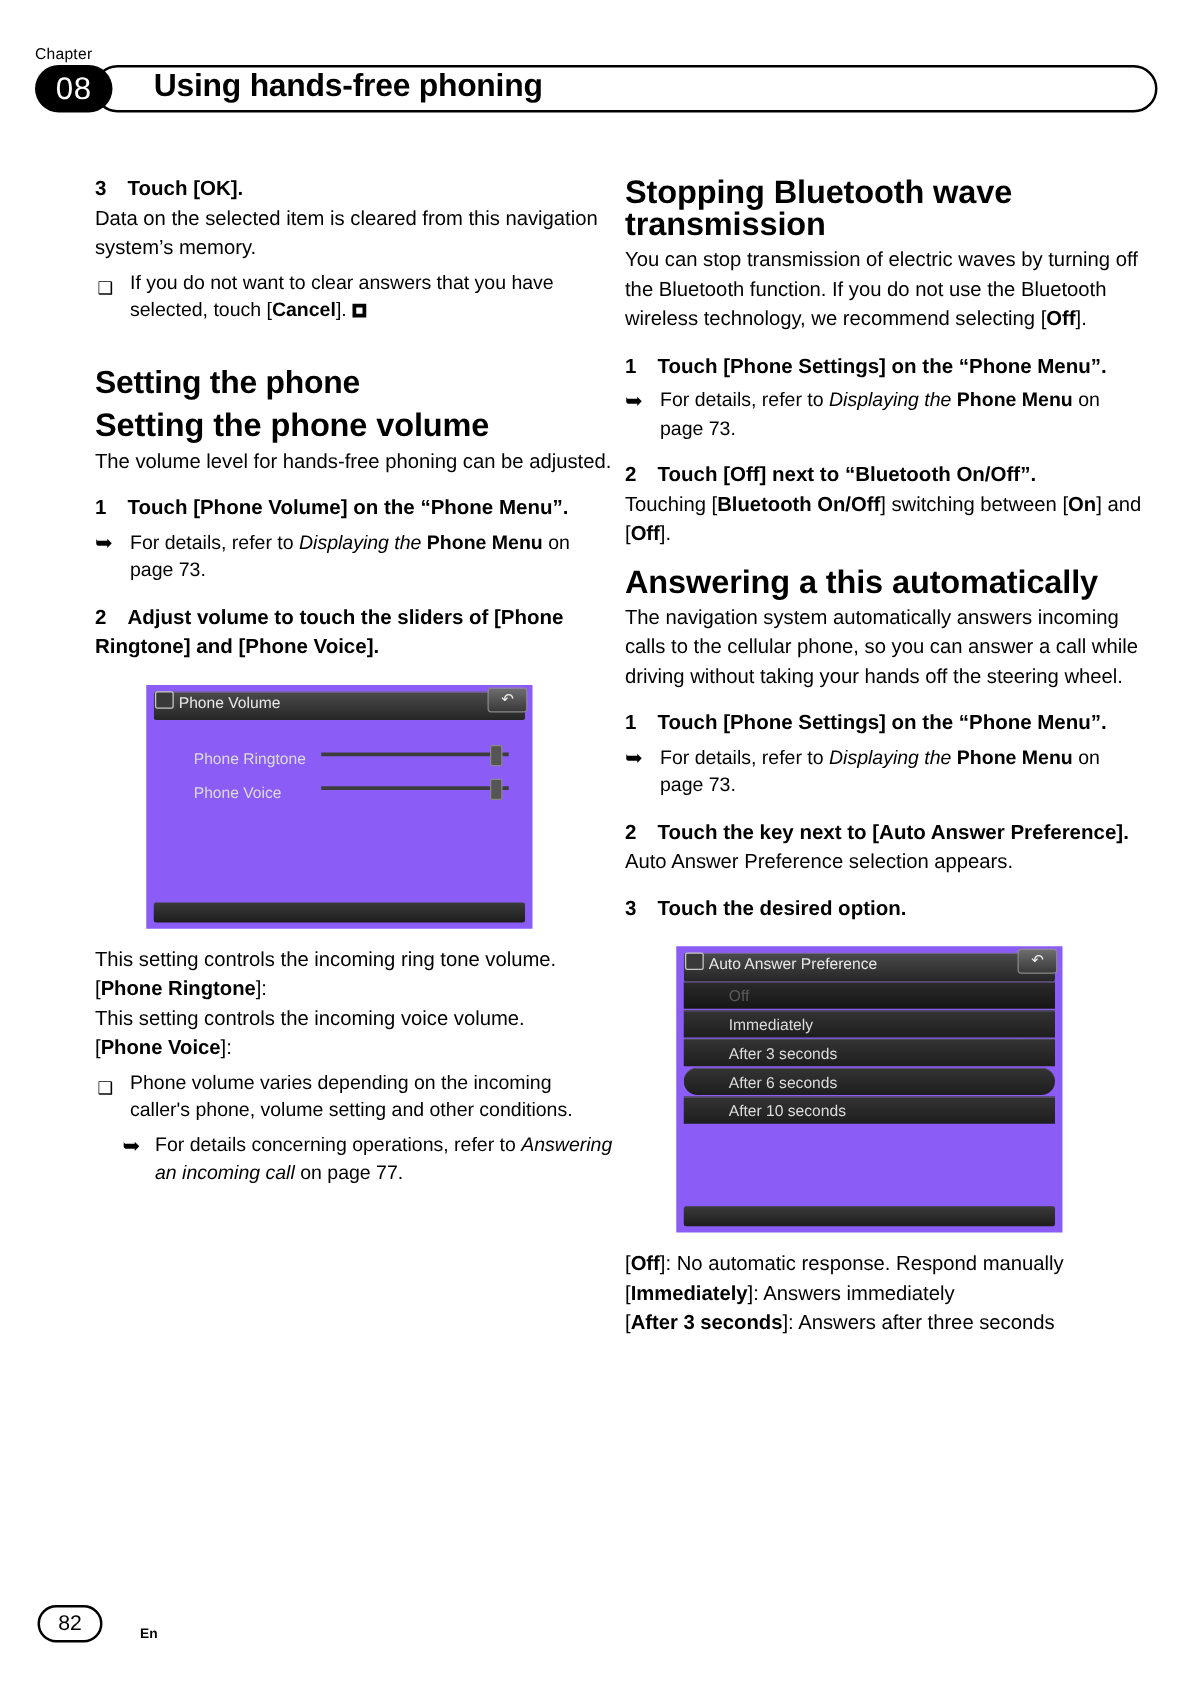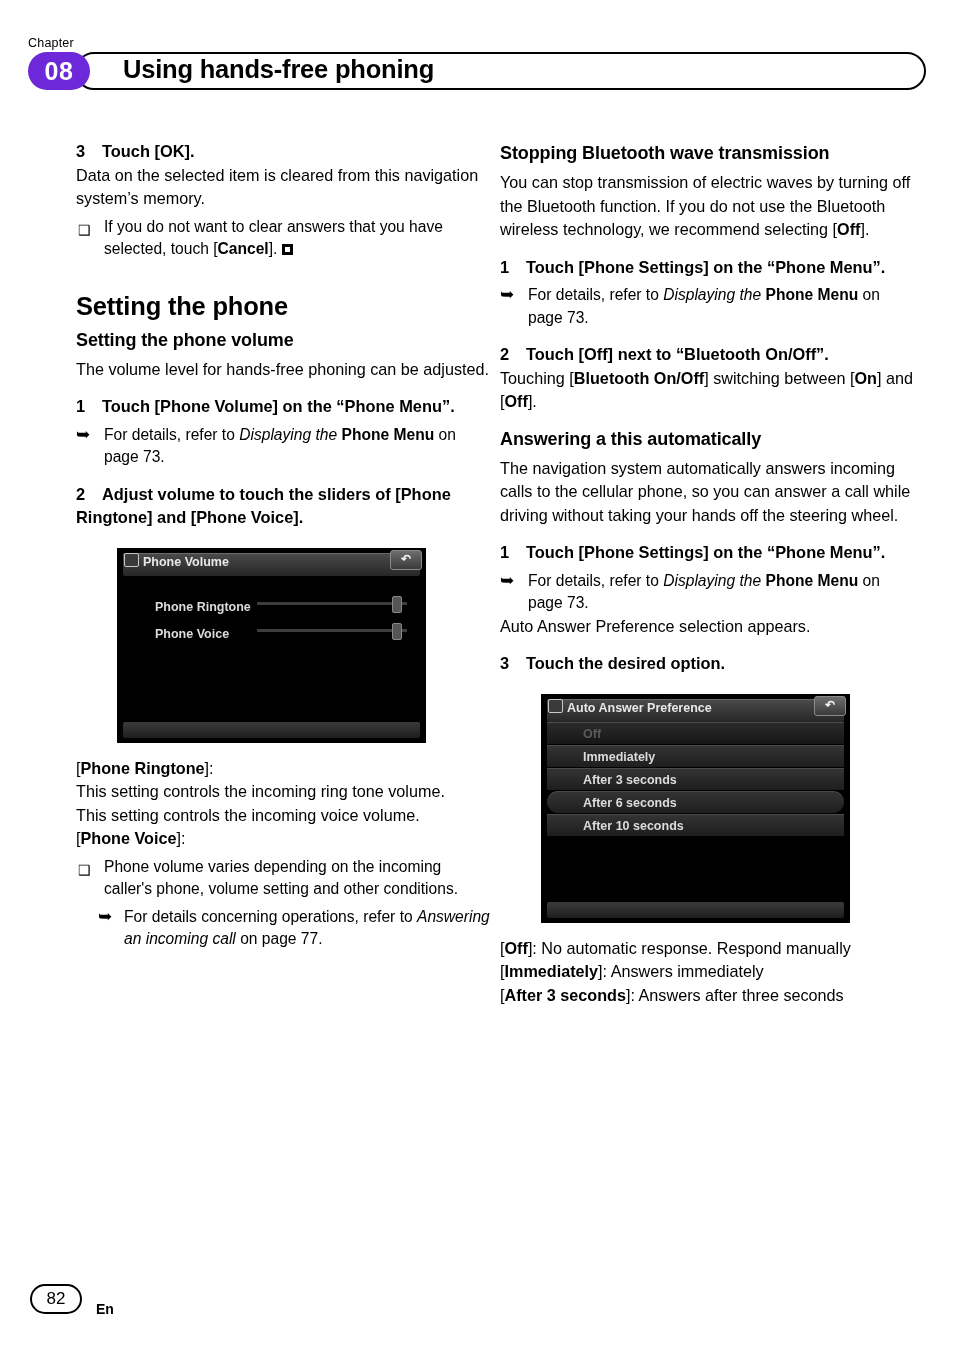--- a/index.html
+++ b/index.html
@@ -38,24 +38,24 @@
     font-weight: normal;
     letter-spacing: 0.2px;
   }
   .chapter-badge {
     position: absolute;
     left: 0px;
     top: 16px;
     width: 62px;
     height: 38px;
     border-radius: 19px;
-    background: #6d28d9;
+    background: #000000;
     color: #ffffff;
     font-size: 25px;
-    font-weight: bold;
+    font-weight: normal;
     display: flex;
     align-items: center;
     justify-content: center;
     letter-spacing: 0.5px;
   }
   .header-pill {
     position: absolute;
     left: 47px;
     top: 16px;
     width: 851px;
@@ -106,21 +106,21 @@
 
   .h1 {
     font-size: 25.5px;
     font-weight: bold;
     line-height: 30px;
     margin-top: 30px;
     margin-bottom: 6px;
     letter-spacing: -0.2px;
   }
   .h2 {
-    font-size: 18px;
+    font-size: 26px;
     font-weight: bold;
     line-height: 26px;
     margin-top: 12px;
     margin-bottom: 5px;
     letter-spacing: -0.1px;
   }
   .h2-top {
     margin-top: 0;
   }
 
@@ -166,24 +166,23 @@
     width: 5px;
     height: 5px;
     background: #fff;
   }
 
   b { font-weight: bold; }
   i { font-style: italic; }
 
   
   .figure {
-    background: #000000;
+    background: #8b5cf6;
     position: relative;
     margin: 18px 0 14px 10px;
-    font-weight: bold;
   }
   .fig-volume {
     width: 309px;
     height: 195px;
     margin-left: 41px;
   }
   .fig-auto {
     width: 309px;
     height: 229px;
     margin-left: 41px;
@@ -306,23 +305,23 @@
     border-radius: 15px;
     box-sizing: border-box;
     display: flex;
     align-items: center;
     justify-content: center;
     font-size: 17px;
     font-weight: normal;
   }
   .footer-lang {
     position: absolute;
-    left: 66px;
+    left: 82px;
     top: 17px;
-    font-size: 14px;
+    font-size: 11px;
     font-weight: bold;
     text-align: right;
   }
 </style>
 </head>
 <body>
 
 <div class="page">
 
   <div class="header">
@@ -361,22 +360,22 @@
       <div class="fig-back-btn">↶</div>
       <div class="vol-row vol-row-1">Phone Ringtone</div>
       <div class="vol-track vol-track-1"></div>
       <div class="vol-knob vol-knob-1"></div>
       <div class="vol-row vol-row-2">Phone Voice</div>
       <div class="vol-track vol-track-2"></div>
       <div class="vol-knob vol-knob-2"></div>
       <div class="fig-bottombar"></div>
     </div>
 
+    <p class="body-text">This setting controls the incoming ring tone volume.</p>
     <p class="body-text">[<b>Phone Ringtone</b>]:</p>
-    <p class="body-text">This setting controls the incoming ring tone volume.</p>
     <p class="body-text">This setting controls the incoming voice volume.</p>
     <p class="body-text">[<b>Phone Voice</b>]:</p>
 
     <div class="note">
       <span class="bullet-sq">❑</span>
       <span>Phone volume varies depending on the incoming caller's phone, volume setting and other conditions.</span>
     </div>
     <div class="note note-indent2">
       <span class="bullet-arrow">➥</span>
       <span>For details concerning operations, refer to </span><i>Answering an incoming call</i><span> on page 77.</span>
@@ -399,20 +398,21 @@
 
     <p class="h2">Answering a this automatically</p>
     <p class="body-text">The navigation system automatically answers incoming calls to the cellular phone, so you can answer a call while driving without taking your hands off the steering wheel.</p>
 
     <p class="step"><span class="num">1</span><span>Touch [Phone Settings] on the “Phone Menu”.</span></p>
     <div class="note">
       <span class="bullet-arrow">➥</span>
       <span>For details, refer to </span><i>Displaying the </i><b>Phone Menu</b><span> on page 73.</span>
     </div>
 
+    <p class="step"><span class="num">2</span><span>Touch the key next to [Auto Answer Preference].</span></p>
     <p class="body-text">Auto Answer Preference selection appears.</p>
 
     <p class="step"><span class="num">3</span><span>Touch the desired option.</span></p>
 
     <div class="figure fig-auto">
       <div class="fig-titlebar"></div>
       <div class="fig-title-icon"></div>
       <div class="fig-title-text">Auto Answer Preference</div>
       <div class="fig-back-btn">↶</div>
       <div class="auto-item auto-item-0">Off</div>

